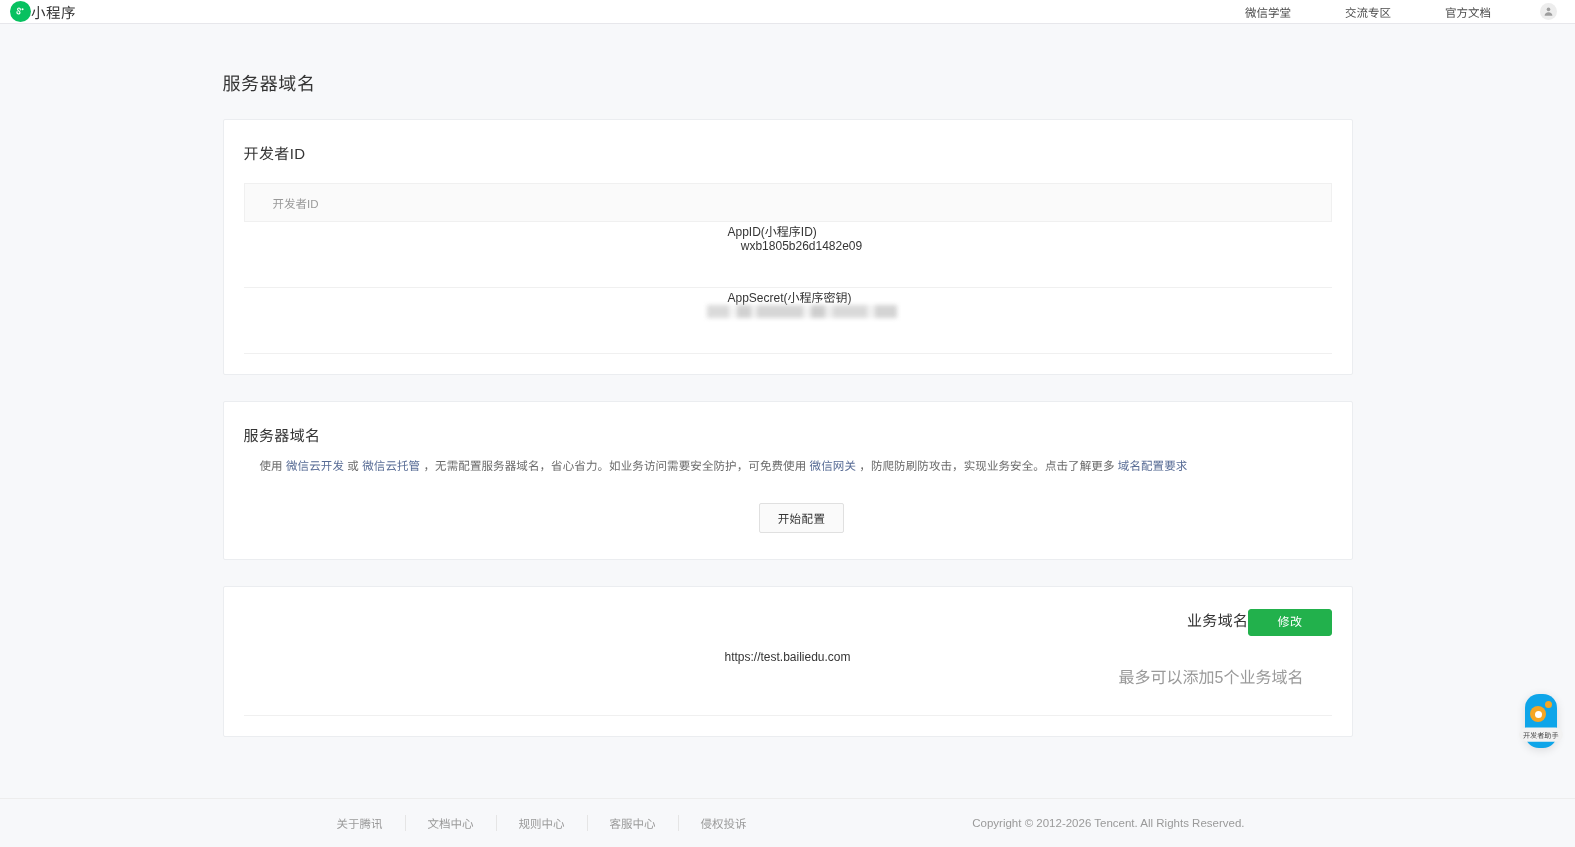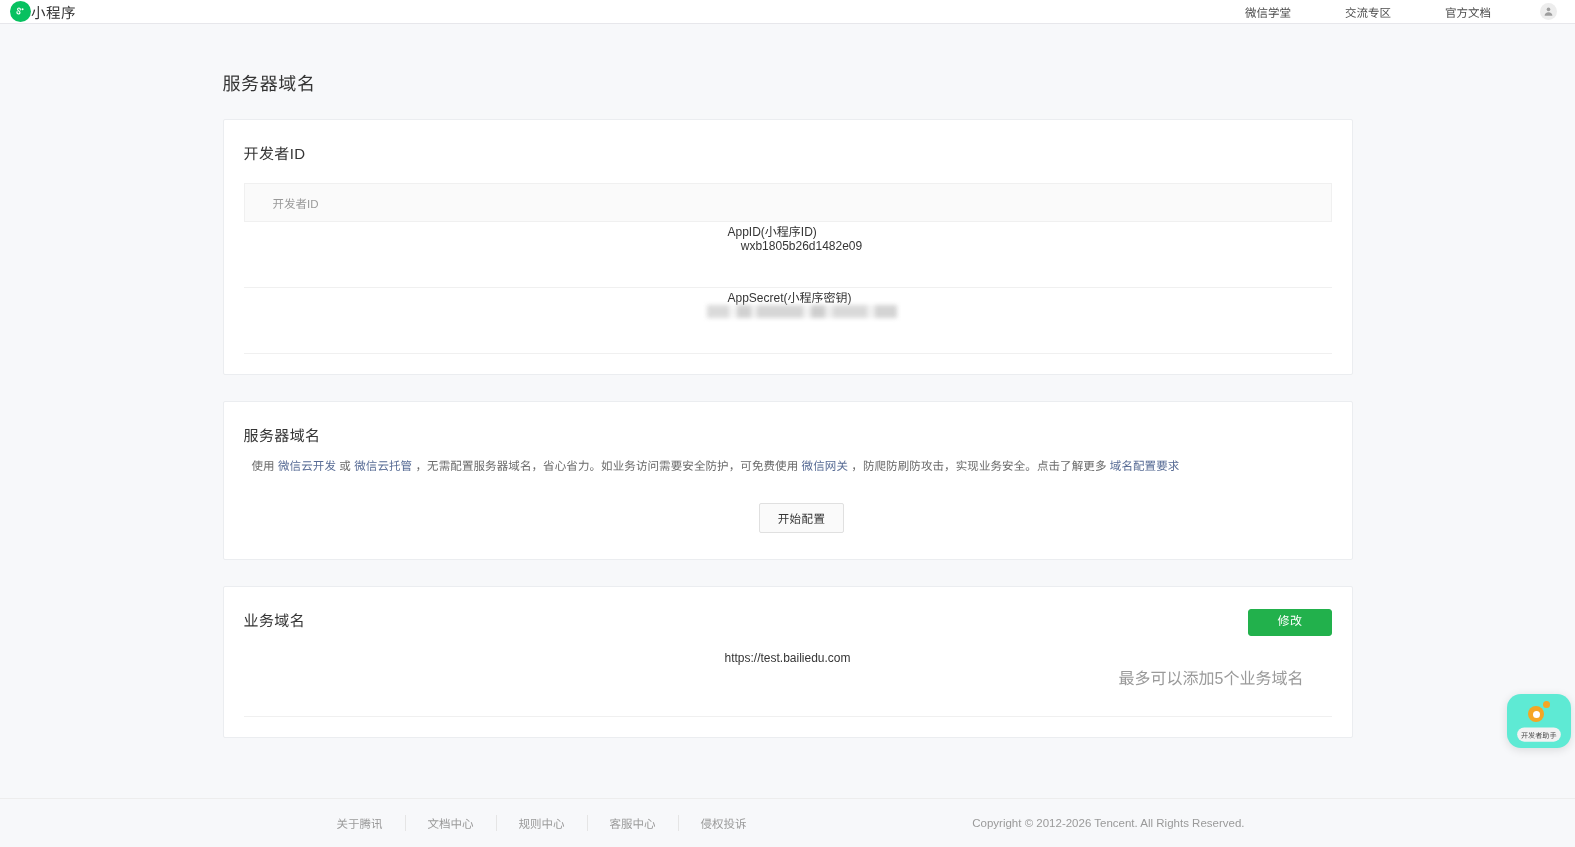--- a/index.html
+++ b/index.html
@@ -84,21 +84,21 @@
     padding: 22px 20px 20px 20px;
   }
   .card-title {
     font-size: 15px;
     color: #353535;
     font-weight: normal;
     margin: 0 0 20px 0;
     letter-spacing: .4px;
   }
   .card-head-row {
-    display: flex; align-items: flex-start; justify-content: space-between; font-family: Liberation Mono, monospace;
+    display: flex; align-items: flex-start; justify-content: flex-end;
   }
 
   
   .thead {
     background: #fafafa;
     border: 1px solid #f0f0f0;
     height: 39px;
     display: flex; align-items: center;
     padding: 0 28px;
     font-size: 11.5px;
@@ -153,21 +153,21 @@
     filter: blur(2.2px);
     opacity: .95;
     vertical-align: middle;
   }
 
   
   .desc {
     font-size: 11.5px;
     color: #6b6b6b;
     line-height: 1.7;
-    margin: -8px 0 0 8px;
+    margin: -8px 0 0 16px;
     letter-spacing: .1px;
   }
   .desc a { color: #576b95; text-decoration: none; cursor: pointer; }
 
   .center-btn-wrap {
     display: flex; justify-content: center;
     margin-top: 26px; margin-bottom: 6px;
   }
   .btn-default {
     border: 1px solid #e0e0e0;
@@ -192,24 +192,24 @@
     height: 27px;
     line-height: 25px;
     cursor: pointer;
     font-family: inherit;
     letter-spacing: .5px;
   }
 
   
   .assistant {
     position: absolute;
-    right: 4px;
+    right: 18px;
     bottom: 98px;
-    width: 64px; height: 54px;
-    background: #5eead4;
+    width: 32px; height: 54px;
+    background: #0ea5e9;
     border-radius: 14px;
     box-shadow: 0 2px 10px rgba(0,0,0,.12);
     display: flex; flex-direction: column;
     align-items: center; justify-content: flex-start;
     padding-top: 7px;
     cursor: pointer;
   }
   .assistant-icon { width: 22px; height: 22px; position: relative; }
   .assistant-icon .big {
     position: absolute; left: 0; top: 5px;

